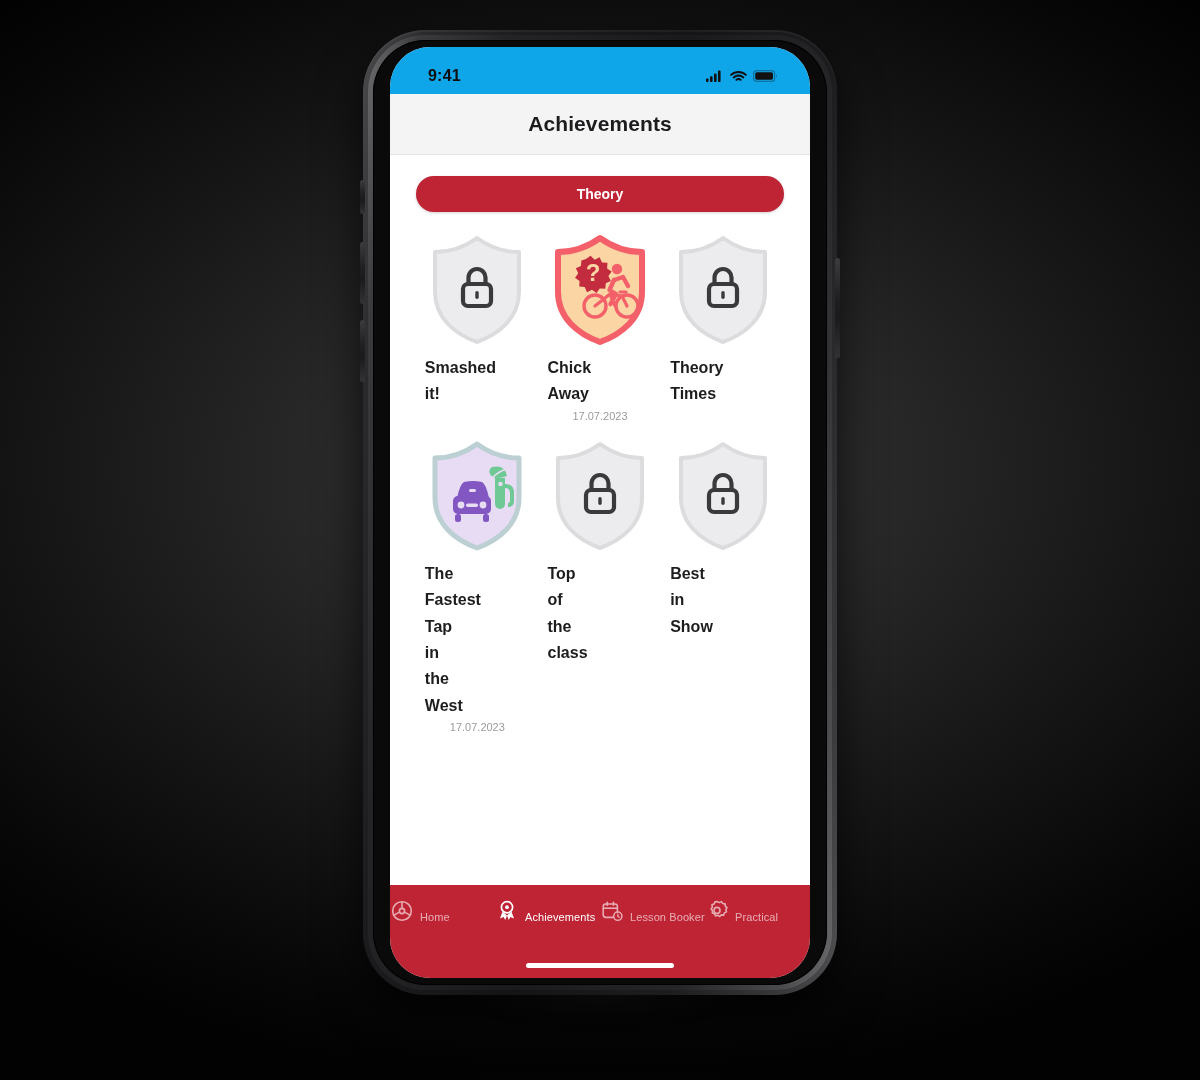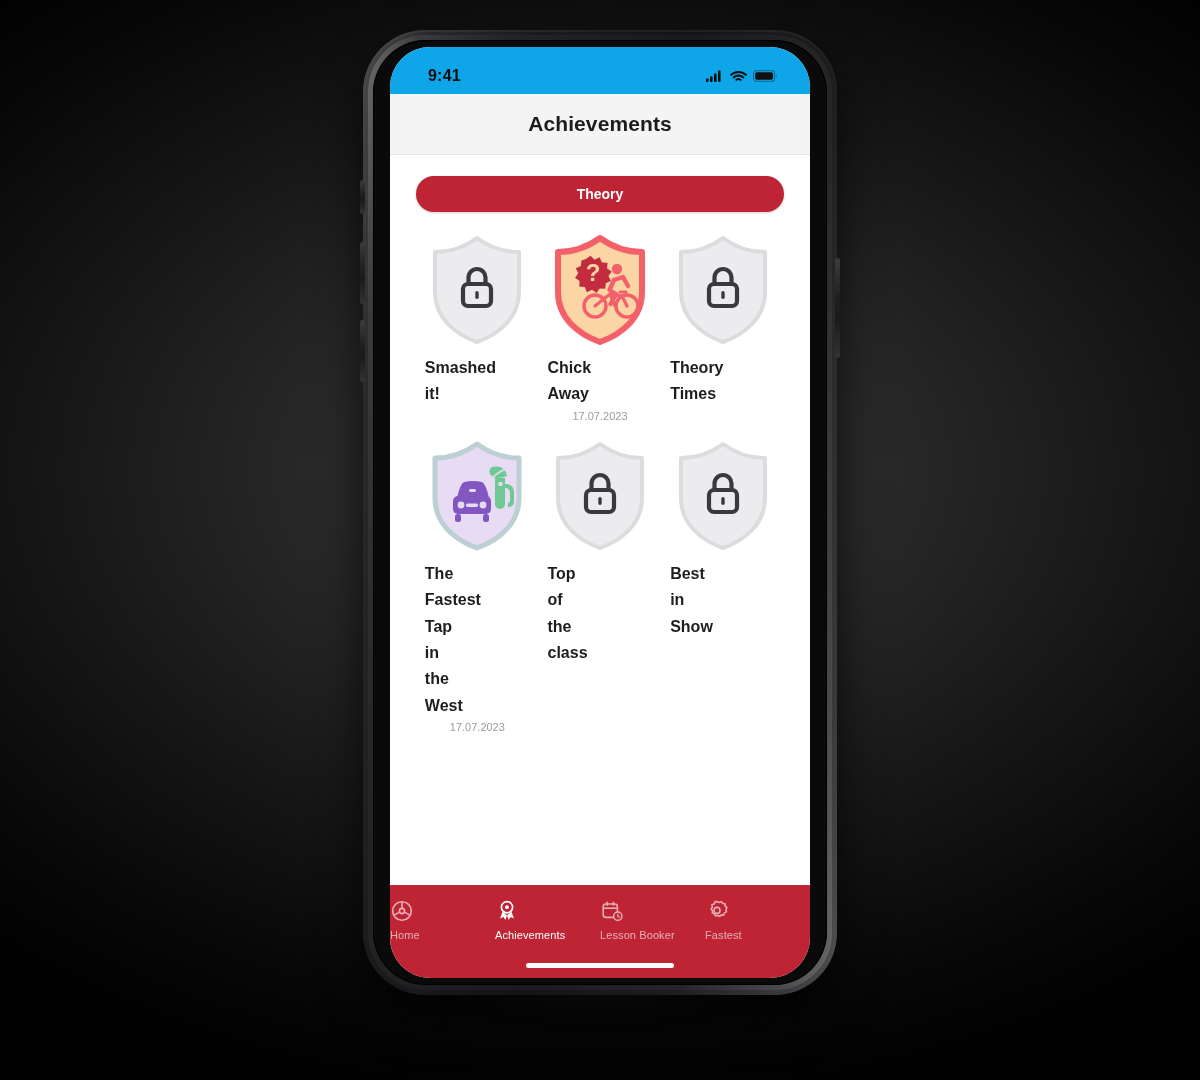--- a/index.html
+++ b/index.html
@@ -207,22 +207,22 @@
     height: 93px;
     background: #bf2434;
     display: flex;
     align-items: flex-start;
     padding-top: 14px;
     position: relative;
   }
   .tab {
     flex: 1 1 25%;
     display: flex;
-    flex-direction: column;
-    align-items: flex-start;
+    flex-direction: row;
+    align-items: flex-end;
     gap: 6px;
     cursor: pointer;
     opacity: 0.62;
   }
   .tab.active { opacity: 1; }
   .tab-label {
     font-size: 11px;
     font-weight: 400;
     color: #ffffff;
     letter-spacing: 0.1px;
@@ -425,20 +425,20 @@
           <path d="M17.8 15.2 V17.3 L19.3 18.2" stroke="#fff" stroke-width="1.3" fill="none" stroke-linecap="round"></path>
         </svg>
         <div class="tab-label">Lesson Booker</div>
       </div>
 
       <div class="tab">
         <svg width="24" height="24" viewBox="0 0 24 24">
           <path d="M12 2.6 l2.3 1.0 l2.1 -1.0 l1.4 1.9 l2.3 0.4 l0.1 2.3 l1.8 1.5 l-1.1 2.0 l0.6 2.2 l-2.1 1.0 l-0.7 2.2 l-2.3 -0.2 l-1.7 1.6 l-2.0 -1.2 l-2.2 0.6 l-1.0 -2.1 l-2.2 -0.8 l0.3 -2.3 l-1.5 -1.7 l1.3 -1.9 l-0.5 -2.3 l2.2 -0.8 l0.9 -2.1 Z" fill="none" stroke="#fff" stroke-width="1.6" stroke-linejoin="round"></path>
           <circle cx="12" cy="11.4" r="3.0" fill="none" stroke="#fff" stroke-width="1.6"></circle>
         </svg>
-        <div class="tab-label">Fastest</div>
+        <div class="tab-label">Practical</div>
       </div>
 
       <div class="home-indicator"></div>
     </div>
 
   </div>
 </div>
 
 </body></html>

